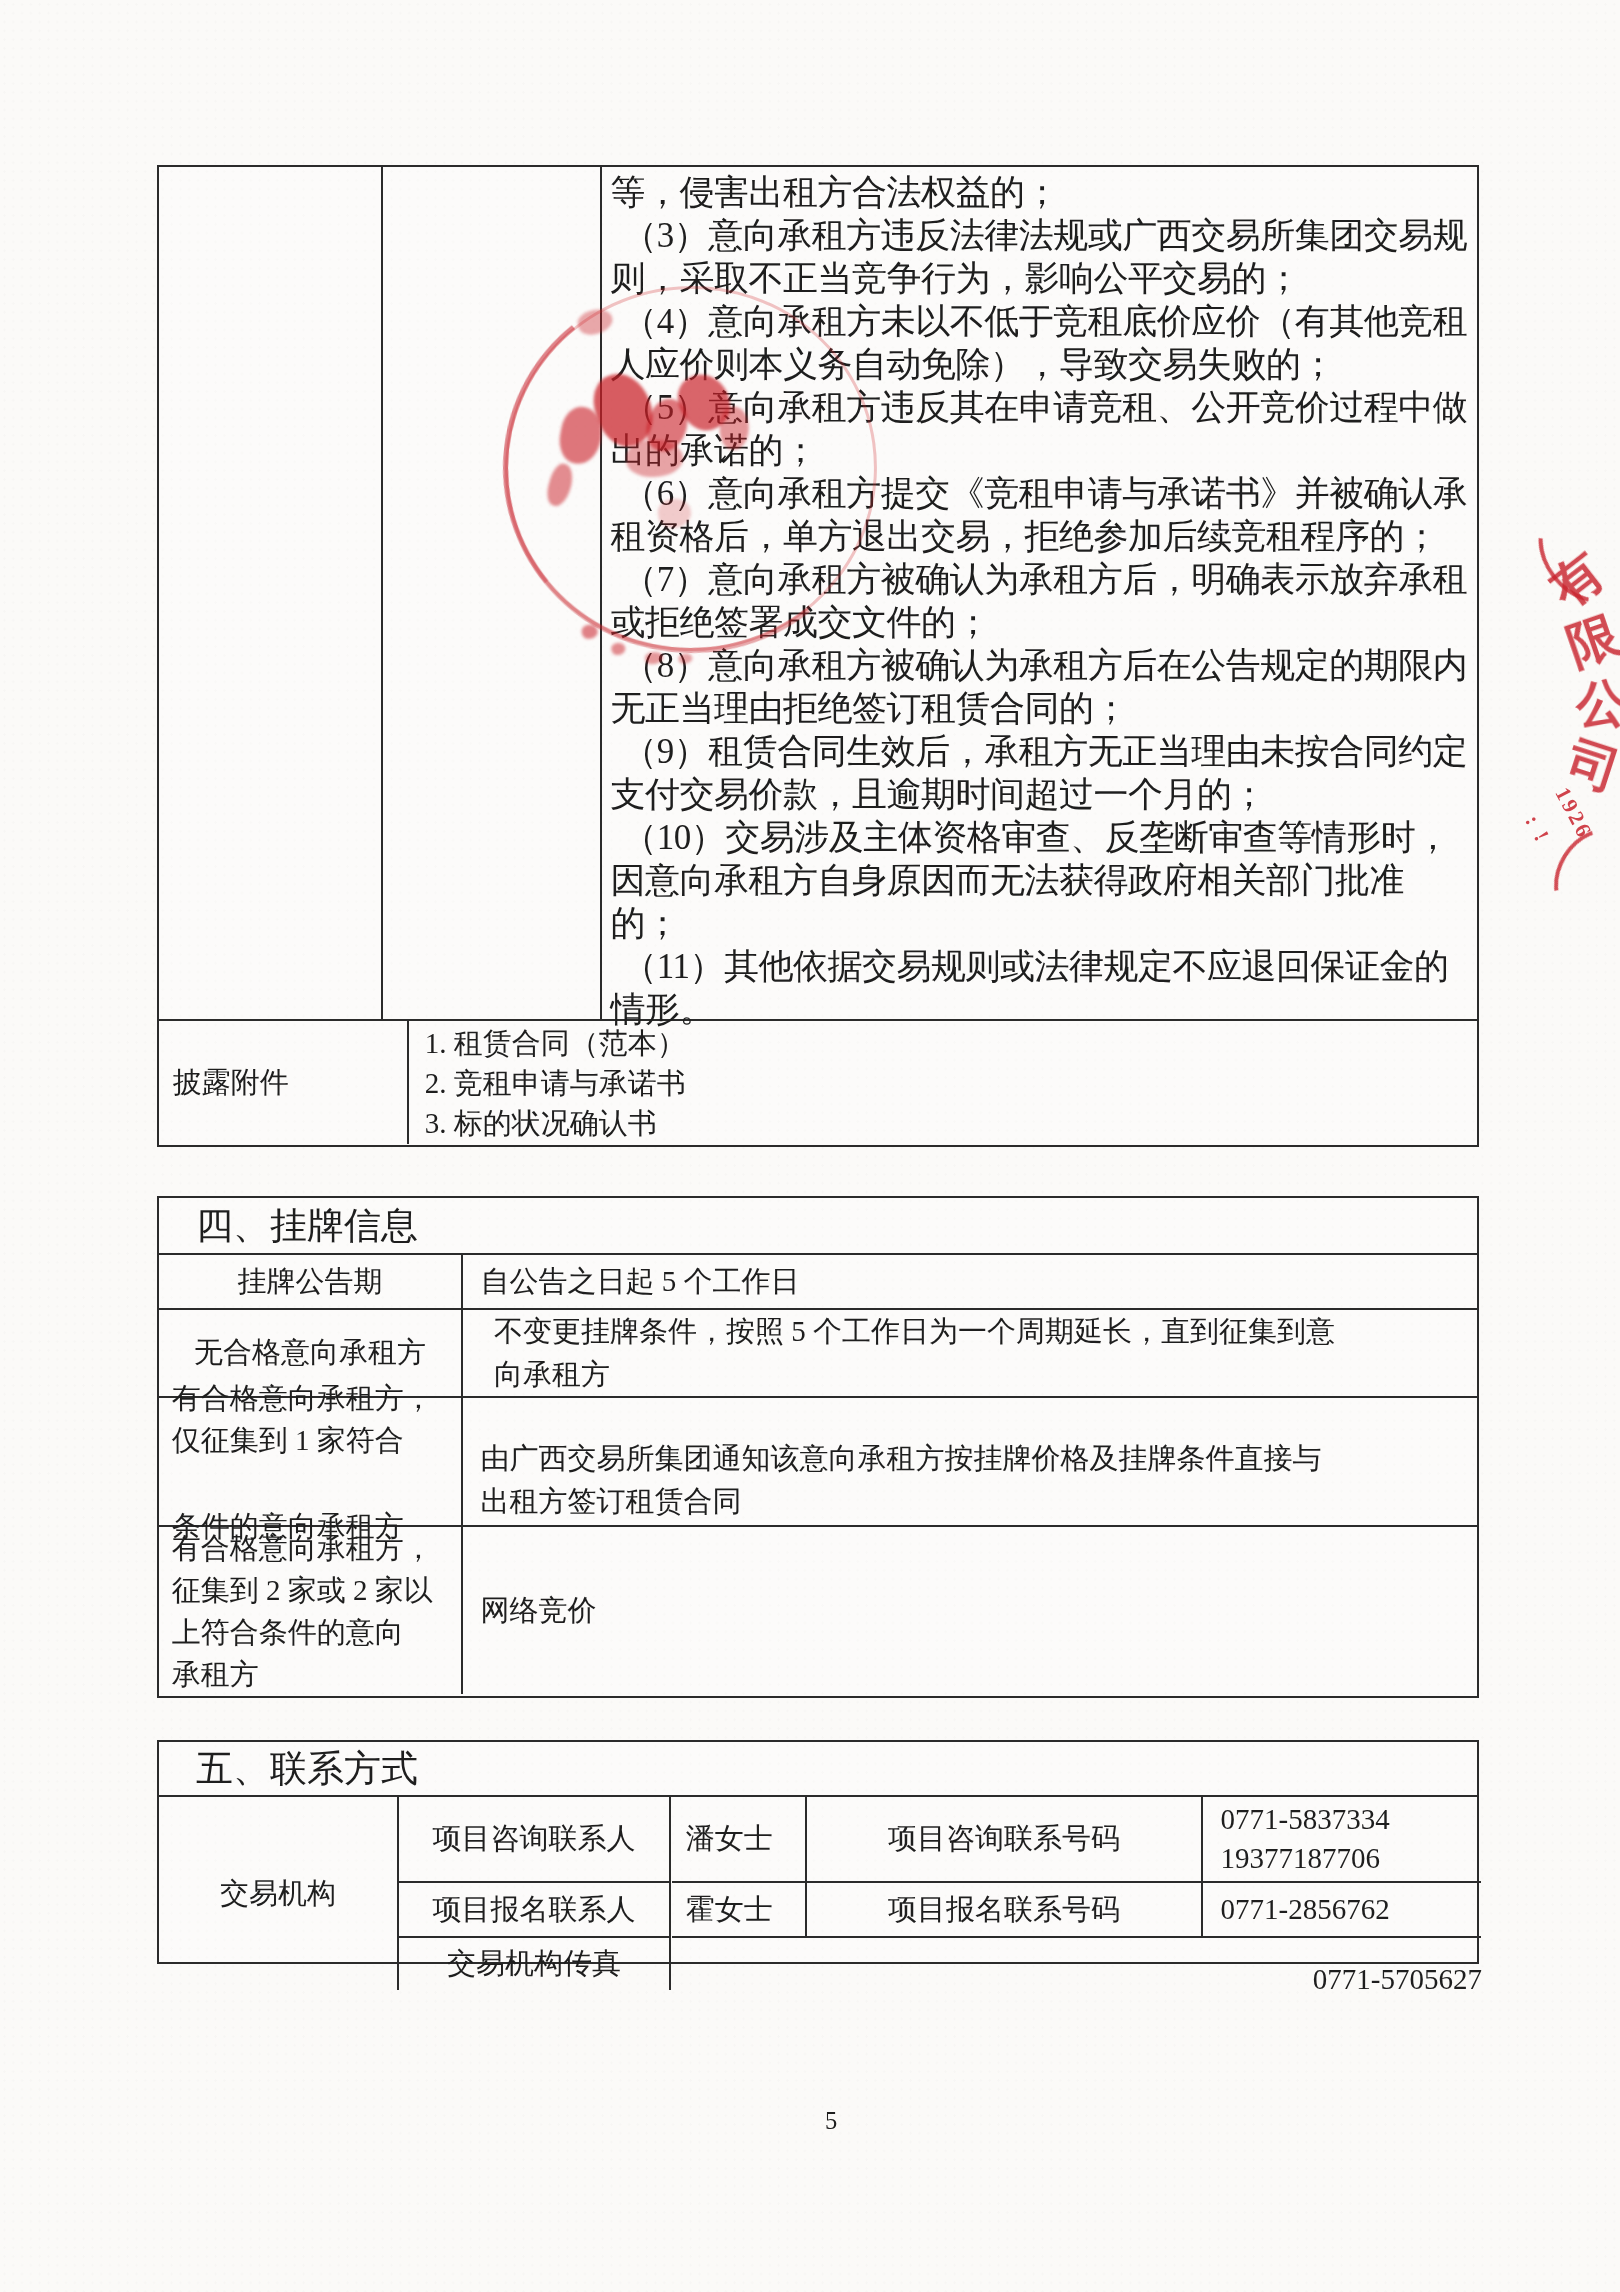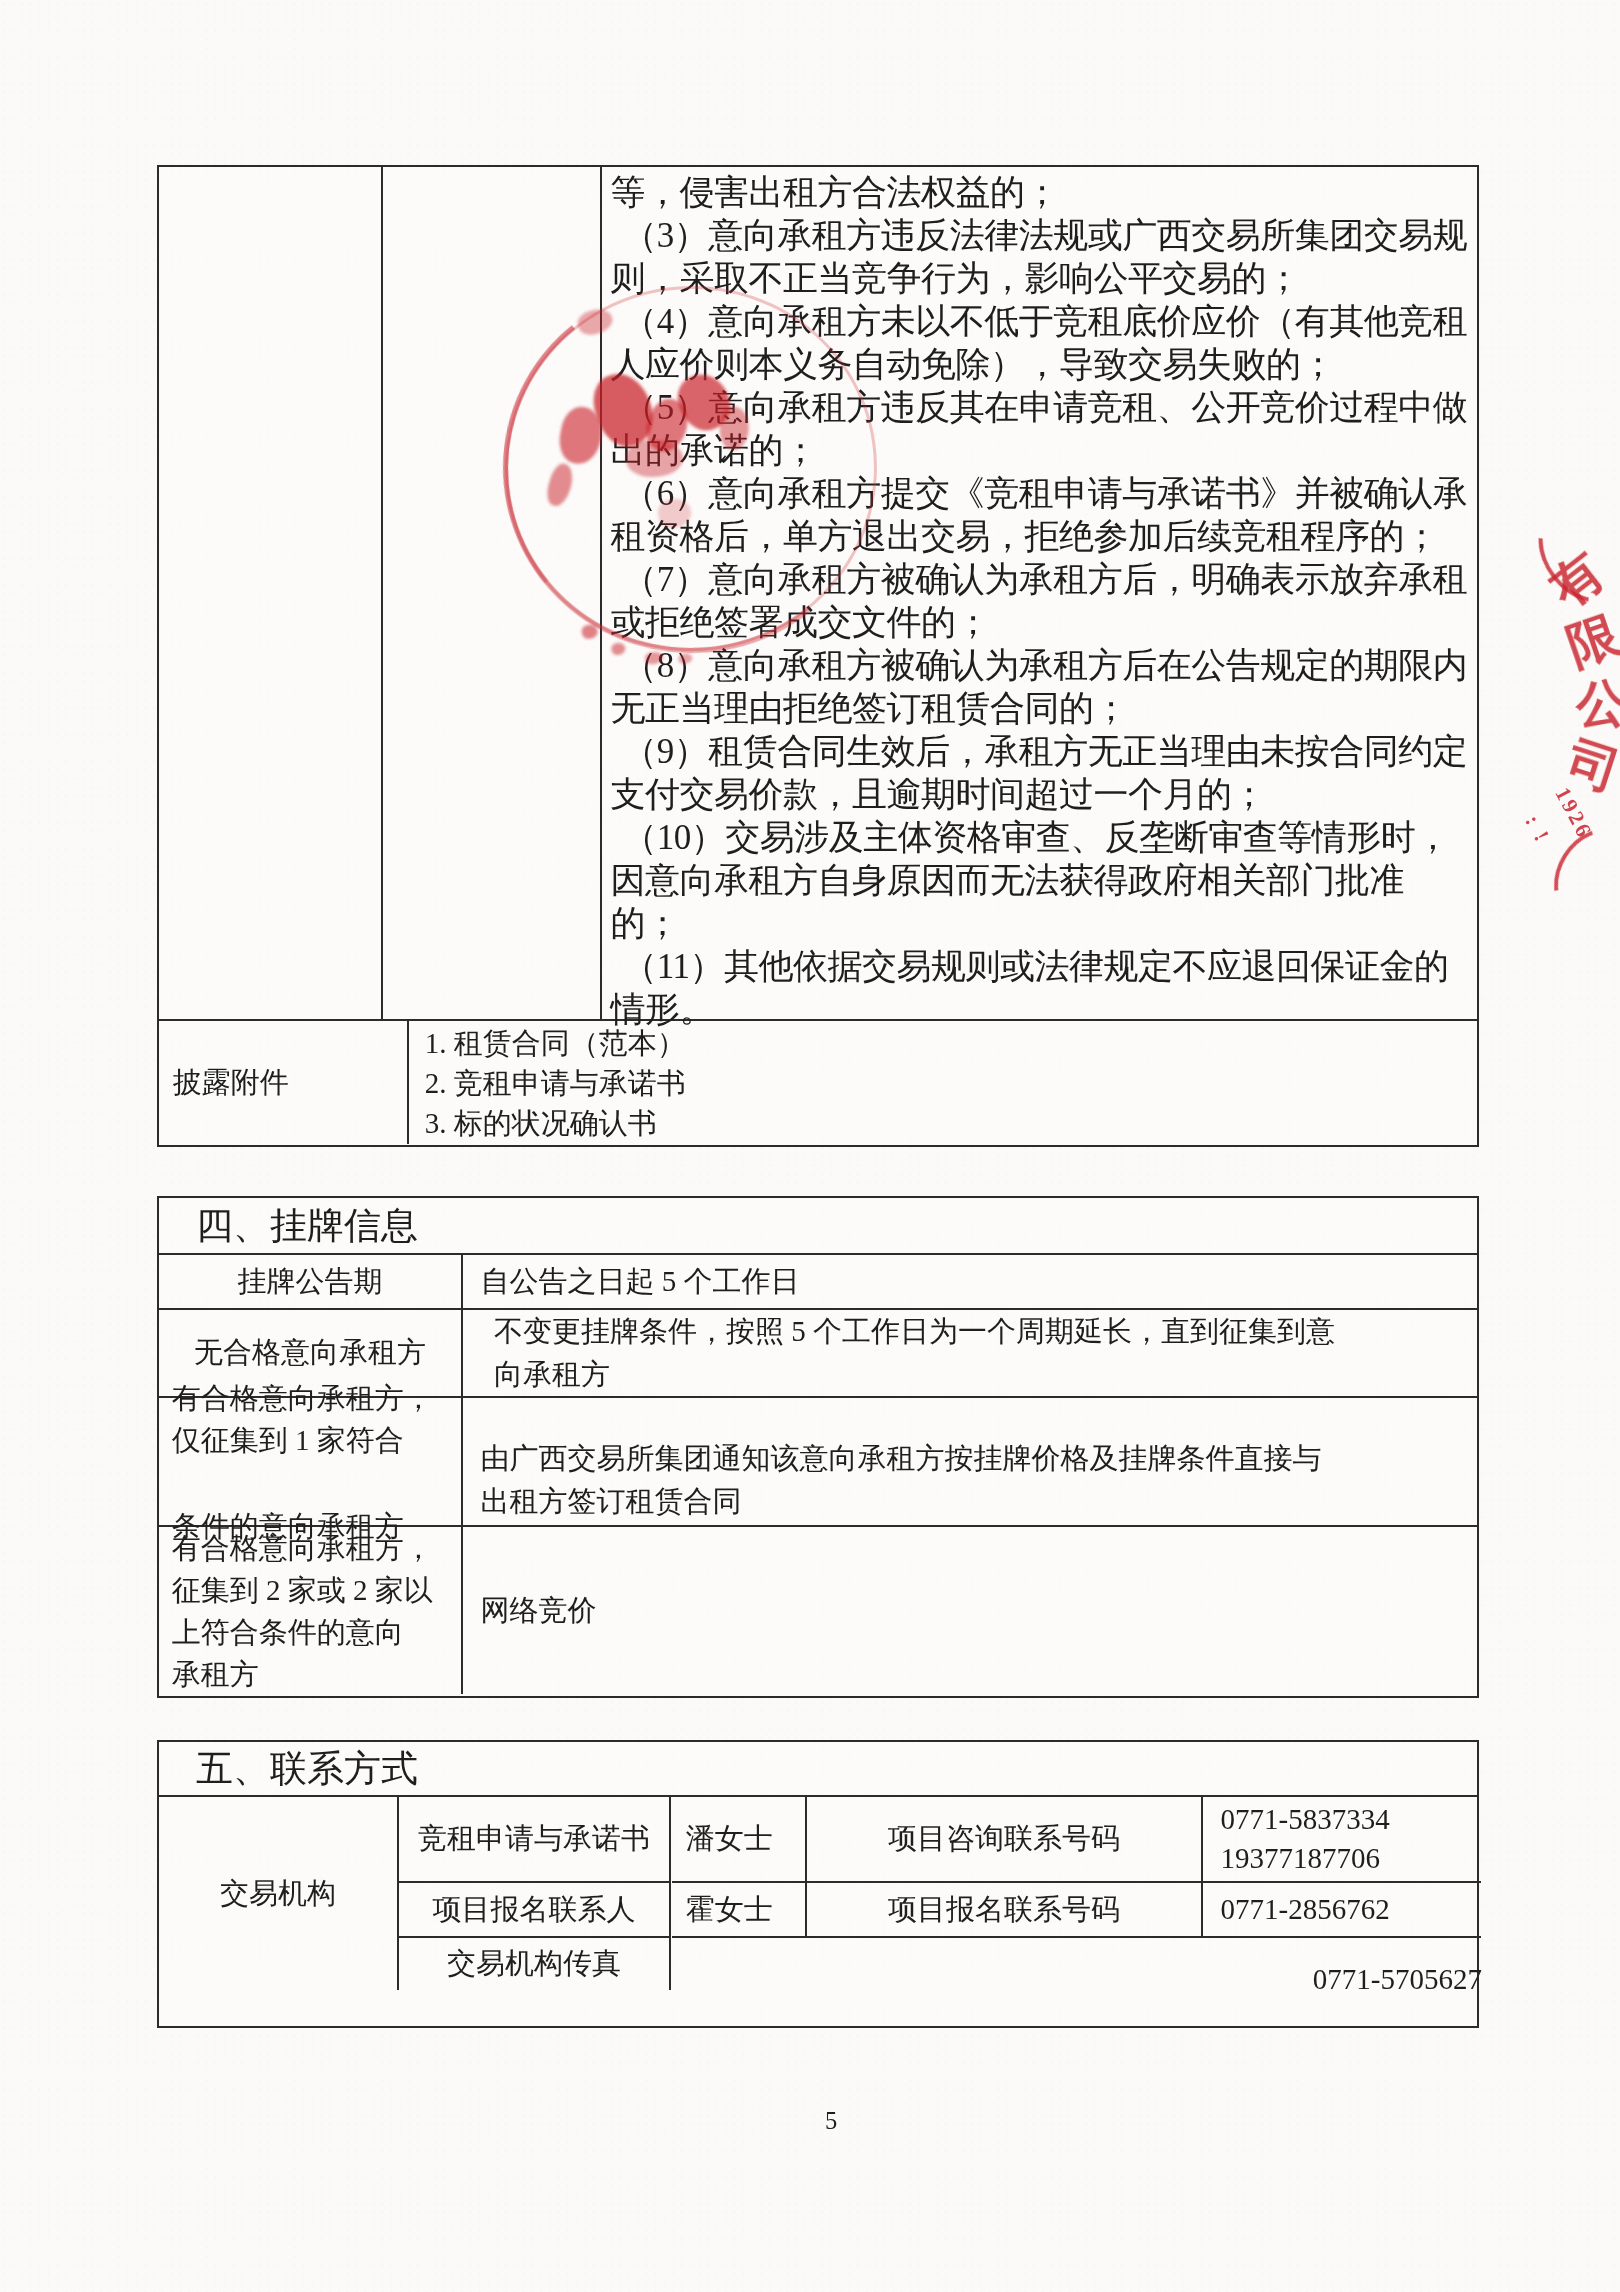--- a/index.html
+++ b/index.html
@@ -120,31 +120,31 @@
         <div class="val" style="line-height:42px;">征集到 2 家或 2 家以</div>
         <div class="val" style="line-height:42px;">上符合条件的意向</div>
         <div class="val" style="line-height:42px;">承租方</div>
       </div>
       <div class="cell vcenter" style="flex:1;padding-left:17.6px;">
         <div class="val">网络竞价</div>
       </div>
     </div>
   </div>
 
-  <div class="tbl" style="left:157px;top:1740px;width:1322px;height:288px;">
+  <div class="tbl" style="left:157px;top:1740px;width:1322px;height:224px;">
     <div class="brd-b" style="height:55px;">
       <div class="sect-title">五、联系方式</div>
     </div>
     <div class="cell" style="height:193px;">
       <div class="abs brd-r lbl hcenter" style="left:0;top:0;width:240px;height:193px;">
         <span>交易机构</span>
       </div>
 
       <div class="abs brd-r brd-b lbl hcenter" style="left:240px;top:0;width:272px;height:86px;">
-        <span>竞租申请与承诺书</span>
+        <span>项目咨询联系人</span>
       </div>
       <div class="abs brd-r brd-b lbl" style="left:513px;top:0;width:135px;height:86px;display:flex;align-items:center;padding-left:13.7px;">
         <span>潘女士</span>
       </div>
       <div class="abs brd-r brd-b lbl hcenter" style="left:648px;top:0;width:396px;height:86px;">
         <span>项目咨询联系号码</span>
       </div>
       <div class="abs brd-b vcenter" style="left:1044px;top:0;width:278px;height:86px;padding-left:17.6px;">
         <div class="val" style="line-height:39px;">0771-5837334</div>
         <div class="val" style="line-height:39px;">19377187706</div>

